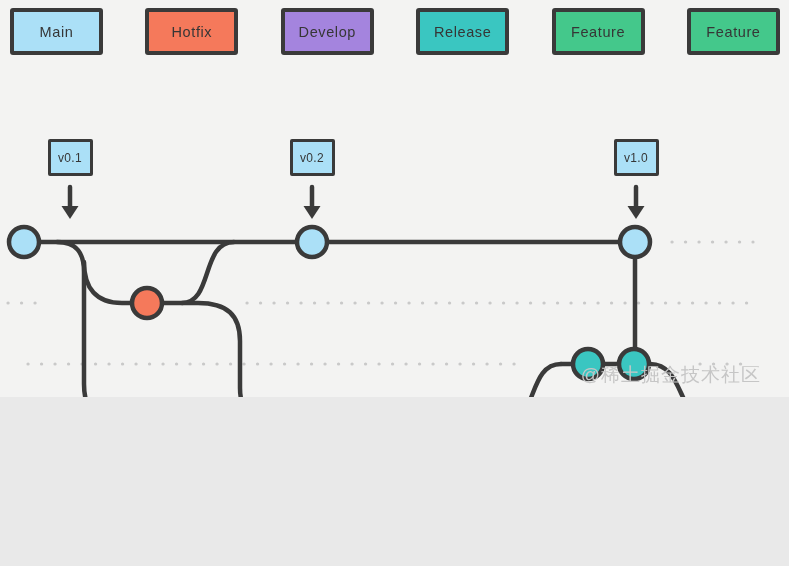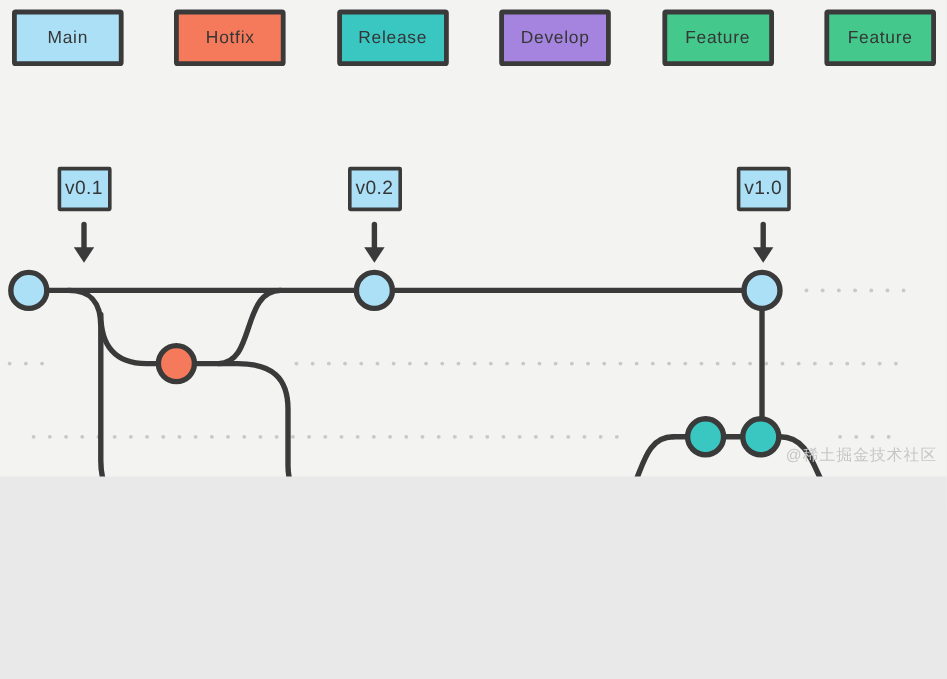--- a/index.html
+++ b/index.html
@@ -22,25 +22,25 @@
     width:93px;height:47px;box-sizing:border-box;
     border:4px solid #3a3a3a;border-radius:3px;
     display:flex;align-items:center;justify-content:center;
     font-size:14.5px;letter-spacing:.6px;color:#363636;
   }
   .graph-svg{position:absolute;left:0;top:0;}
   .tag{
     position:absolute;top:139px;width:45px;height:37px;box-sizing:border-box;
     border:3.5px solid #3a3a3a;border-radius:2px;
     display:flex;align-items:center;justify-content:center;
-    font-size:16px;color:#363636;letter-spacing:.3px;
+    font-size:12px;color:#363636;letter-spacing:.3px;
   }
   .watermark{
-    position:absolute;right:8px;bottom:9px;
-    font-size:13px;color:#c6c6c6;letter-spacing:1px;
+    position:absolute;right:28px;bottom:9px;
+    font-size:19px;color:#c6c6c6;letter-spacing:1px;
   }
 </style>
 </head>
 <body>
 
 <div class="stage">
   <svg class="graph-svg" width="789" height="566" viewBox="0 0 789 566" id="graph">
       <line x1="672" y1="242" x2="753" y2="242" stroke="#c9c9c9" stroke-width="3.2" stroke-linecap="round" stroke-dasharray="0.1 13.4"></line>
       <line x1="8" y1="303" x2="40" y2="303" stroke="#c9c9c9" stroke-width="3.2" stroke-linecap="round" stroke-dasharray="0.1 13.4"></line>
       <line x1="247" y1="303" x2="753" y2="303" stroke="#c9c9c9" stroke-width="3.2" stroke-linecap="round" stroke-dasharray="0.1 13.4"></line>
@@ -99,26 +99,26 @@
 
   <div class="legend" id="legend">
   <div class="lbox" style="background: rgb(171, 224, 247);">
     <span>Main</span>
   </div>
 
   <div class="lbox" style="background: rgb(245, 121, 91); justify-content: center;">
     <span>Hotfix</span>
   </div>
 
+  <div class="lbox" style="background: rgb(164, 132, 222);">
+    <span>Develop</span>
+  </div>
+
   <div class="lbox" style="background: rgb(58, 198, 193);">
     <span>Release</span>
-  </div>
-
-  <div class="lbox" style="background: rgb(164, 132, 222);">
-    <span>Develop</span>
   </div>
 
   <div class="lbox" style="background: rgb(68, 200, 139);">
     <span>Feature</span>
   </div>
 
   <div class="lbox" style="background: rgb(68, 200, 139);">
     <span>Feature</span>
   </div>
 </div>

